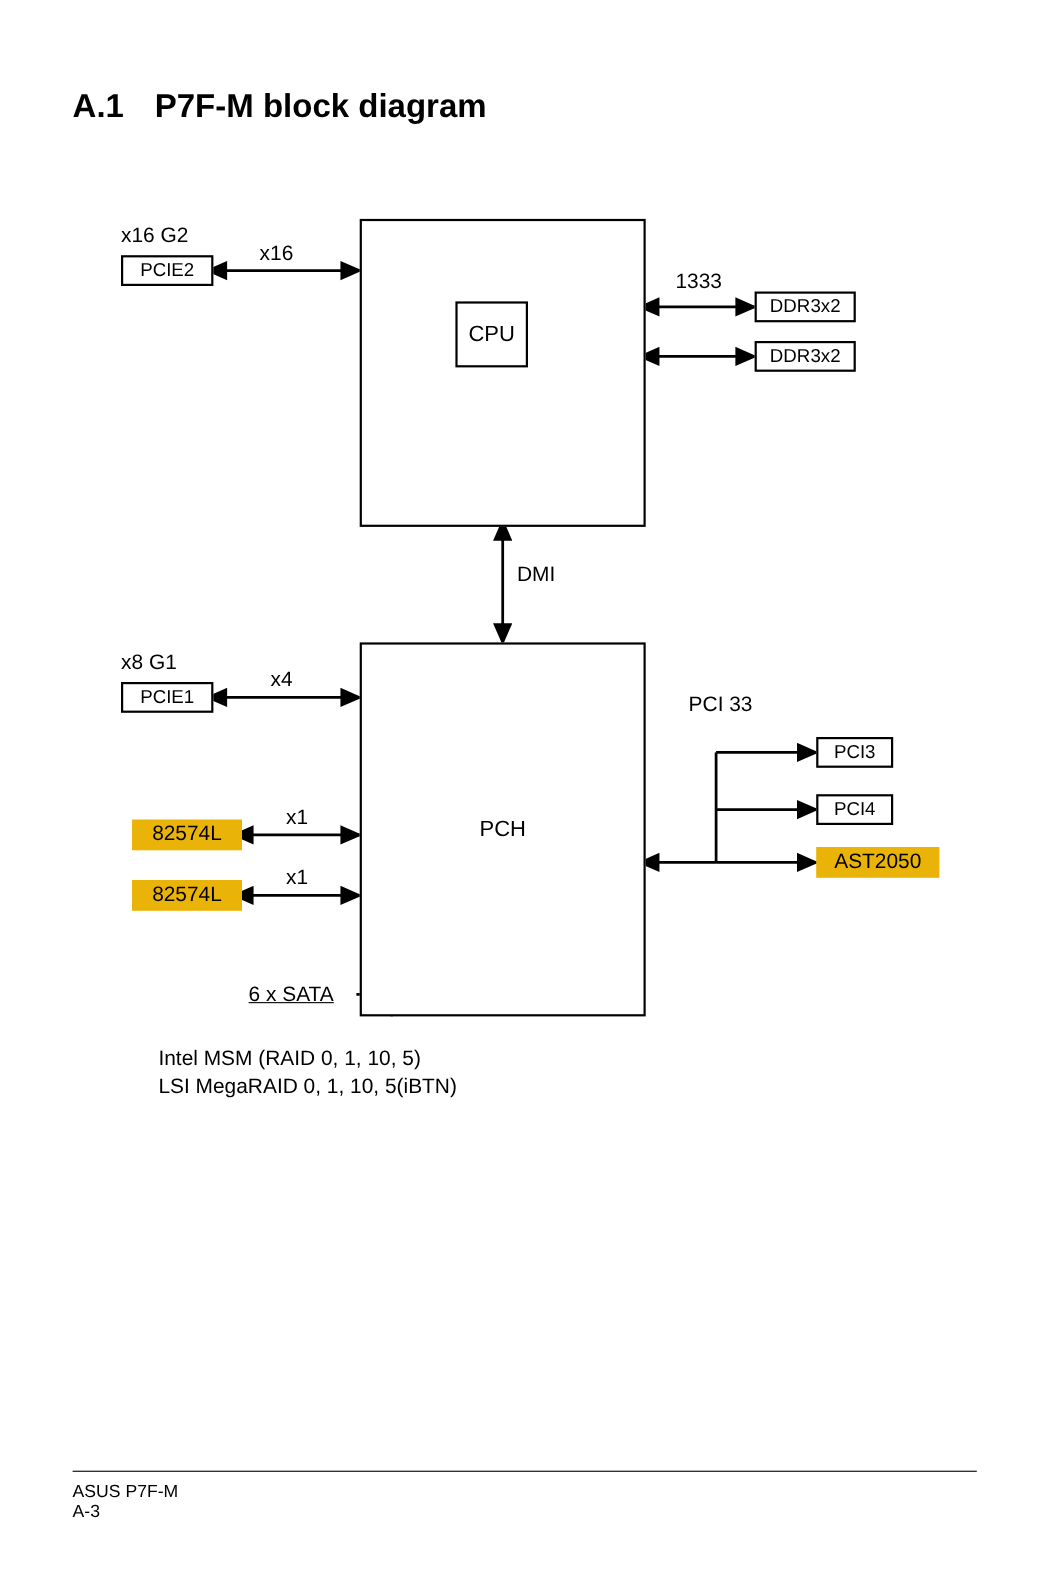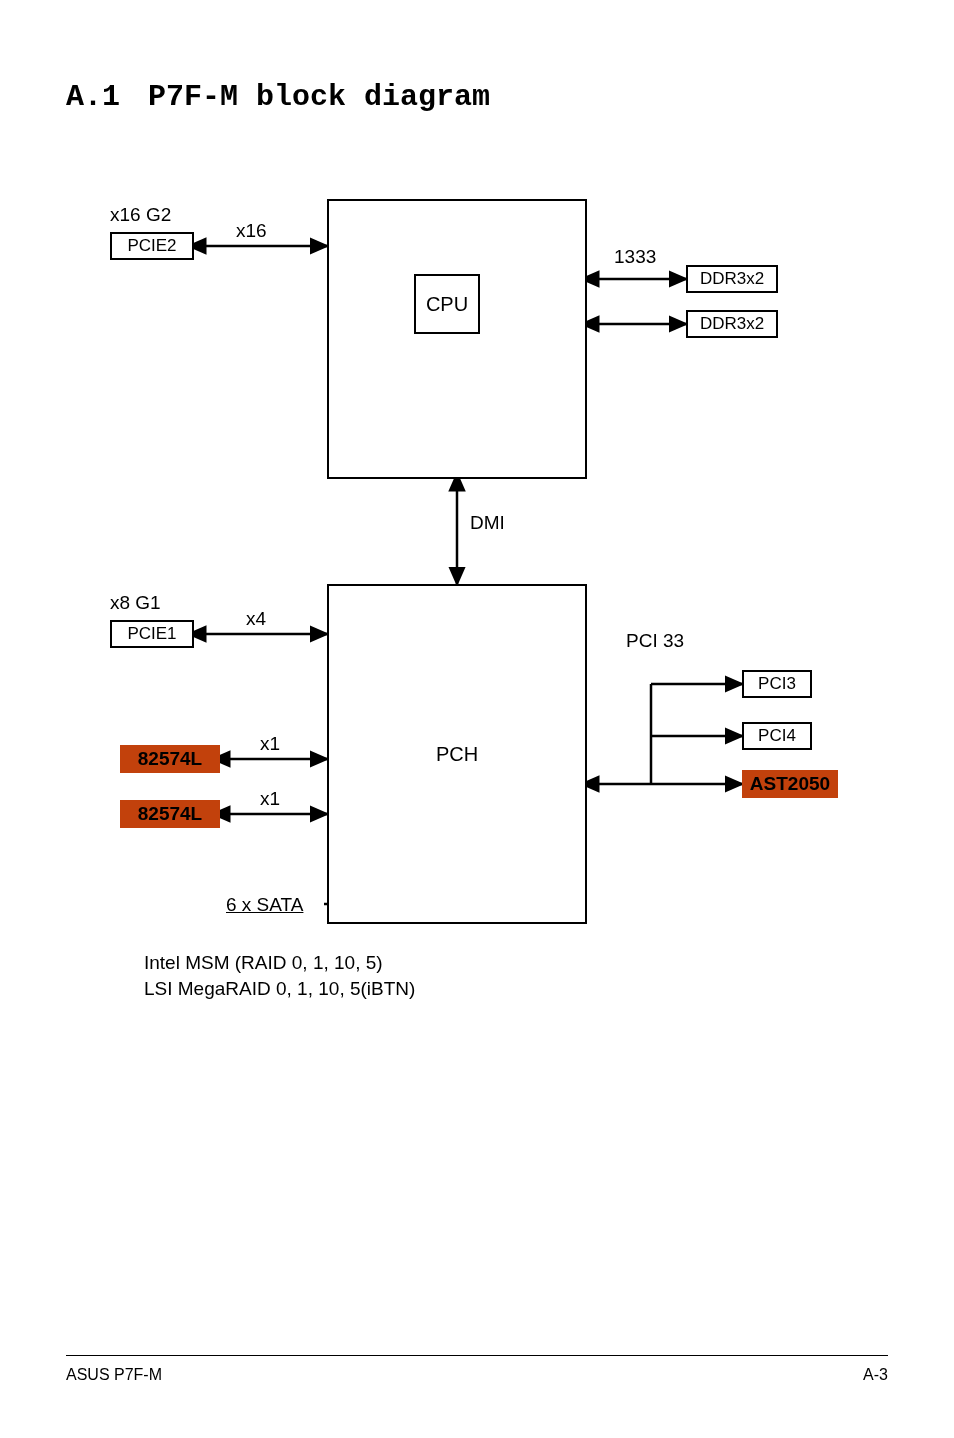--- a/index.html
+++ b/index.html
@@ -11,21 +11,20 @@
   color: #000;
   position: relative;
 }
 .page {
   padding: 80px 66px 0 66px;
 }
 .title {
   font-size: 30px;
   font-weight: bold;
   margin-bottom: 40px;
-  font-family: Liberation Mono, monospace;
 }
 .title .section-num { margin-right: 28px; }
 .diagram {
   position: relative;
   width: 822px;
   height: 860px;
   font-family: Arial, Helvetica, sans-serif;
 }
 .block {
   position: absolute;
@@ -47,24 +46,24 @@
 .small-box {
   position: absolute;
   border: 2px solid #000;
   background: #fff;
   height: 28px;
   font-size: 17px;
   display: flex; align-items: center; justify-content: center;
 }
 .grey-box {
   position: absolute;
-  background: #c2410c;
+  background: #eab308;
   height: 28px;
   font-size: 19px;
-  display: flex; align-items: center; justify-content: center; font-weight: bold;
+  display: flex; align-items: center; justify-content: center;
 }
 .label {
   position: absolute;
   font-size: 19px;
 }
 
 svg.arrows {
   position: absolute;
   left: 0; top: 0;
   width: 822px; height: 860px;
@@ -76,20 +75,21 @@
   position: absolute;
   left: 66px;
   right: 66px;
   bottom: 54px;
   border-top: 1px solid #000;
   padding-top: 10px;
   display: flex;
   justify-content: space-between;
   font-size: 16px;
   color: #000;
+  flex-direction: column;
 }
 </style>
 </head>
 <body>
 
 <div class="page">
   <div class="title">
     <span class="section-num">A.1</span><span>P7F-M block diagram</span>
   </div>
 
@@ -153,21 +153,21 @@
 
     <div class="grey-box" style="left:54px; top:591px; width:100px;">82574L</div>
     <div class="label" style="left:194px; top:579px;">x1</div>
 
     <div class="grey-box" style="left:54px; top:646px; width:100px;">82574L</div>
     <div class="label" style="left:194px; top:634px;">x1</div>
 
     <div class="label" style="left:560px; top:476px;">PCI 33</div>
     <div class="small-box" style="left:676px; top:516px; width:70px;">PCI3</div>
     <div class="small-box" style="left:676px; top:568px; width:70px;">PCI4</div>
-    <div class="grey-box" style="left:676px; top:616px; width:96px;">AST2050</div>
+    <div class="grey-box" style="left:676px; top:616px; width:112px;">AST2050</div>
 
     <div class="label" style="left:160px; top:740px;text-decoration:underline;">6 x SATA</div>
 
     <div class="label" style="left:78px; top:798px;">Intel MSM (RAID 0, 1, 10, 5)</div>
     <div class="label" style="left:78px; top:824px;">LSI MegaRAID 0, 1, 10, 5(iBTN)</div>
   </div>
 </div>
 
 <div class="footer">
   <span>ASUS P7F-M</span>

